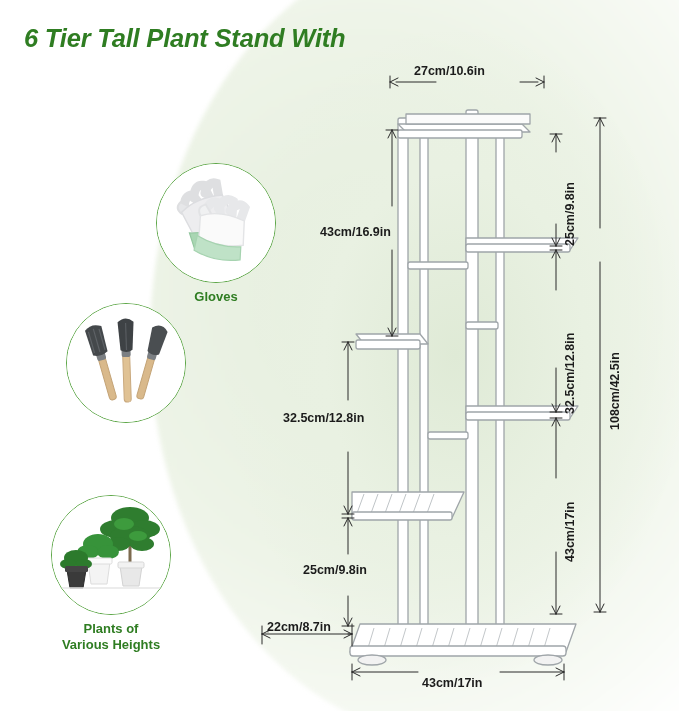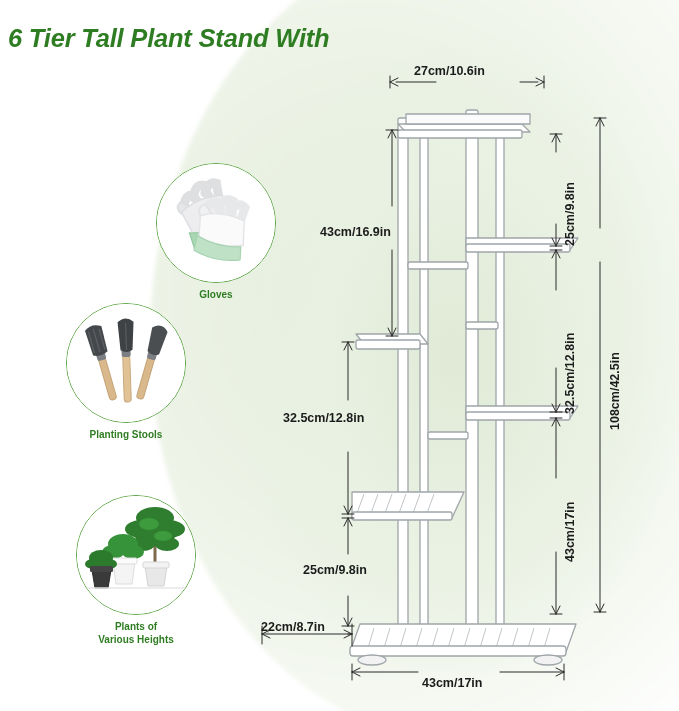--- a/index.html
+++ b/index.html
@@ -37,21 +37,21 @@
     left: 225px;
     top: 30px;
     width: 460px;
     height: 650px;
     border-radius: 50%;
     background: radial-gradient(ellipse at 50% 50%, #dfead6 0%, #e9f1e2 40%, rgba(255,255,255,0) 72%);
   }
 
   .title {
     position: absolute;
-    left: 8px;
+    left: 24px;
     top: 20px;
     width: 400px;
     color: #2f7d22;
     font-size: 25.5px;
     font-weight: bold;
     font-style: italic;
     line-height: 1.42;
     letter-spacing: -0.2px;
   }
   .title .line { display: block; }
@@ -68,27 +68,27 @@
     border-radius: 50%;
     border: 1.6px solid #5aa544;
     background: #ffffff;
     position: relative;
     overflow: hidden;
     margin: 0 auto;
   }
   .feature .caption {
     margin-top: 6px;
     color: #2f7d22;
-    font-size: 10px;
+    font-size: 13px;
     font-weight: bold;
     line-height: 1.25;
   }
   #feature-gloves { left: 150px; top: 163px; }
   #feature-stools { left: 60px; top: 303px; }
-  #feature-plants { left: 45px; top: 495px; margin-left: 25px; }
+  #feature-plants { left: 45px; top: 495px; }
 
   
   .dim {
     position: absolute;
     color: #1b1b1b;
     font-size: 12.5px;
     font-weight: bold;
     white-space: nowrap;
   }
   .dim.vert {
@@ -160,21 +160,20 @@
           <path d="M60 19 v27" stroke="#585c60" stroke-width="1.2"></path>
         </g>
 
         <g transform="rotate(16 82 60)">
           <rect x="79" y="52" width="7" height="44" rx="3" fill="#d9b98b" stroke="#c3a376" stroke-width="1"></rect>
           <rect x="78" y="46" width="9" height="9" rx="2" fill="#7b7f83"></rect>
           <path d="M75 24 q8-8 16 0 l-2 24 q-6 4 -12 0 z" fill="#4a4e51"></path>
         </g>
       </svg>
     </div>
-    <div class="caption">Planting Stools</div>
   </div>
 
   <div class="feature" id="feature-plants">
     <div class="circle">
       <svg width="118" height="118" viewBox="0 0 118 118">
         <rect x="0" y="0" width="118" height="118" fill="#ffffff"></rect>
 
         <g>
           <path d="M78 70 l0-30" stroke="#7d6a4f" stroke-width="3"></path>
           <g fill="#2f7d2f">
@@ -308,16 +307,16 @@
   </svg>
 
   <div class="dim" style="left:414px; top:64px;">27cm/10.6in</div>
   <div class="dim vert" style="left:563px; top:246px;">25cm/9.8in</div>
   <div class="dim" style="left:300px; top:225px;margin-left:20px;">43cm/16.9in</div>
   <div class="dim vert" style="left:563px; top:414px;">32.5cm/12.8in</div>
   <div class="dim" style="left:283px; top:411px;">32.5cm/12.8in</div>
   <div class="dim vert" style="left:563px; top:562px;">43cm/17in</div>
   <div class="dim" style="left:303px; top:563px;">25cm/9.8in</div>
   <div class="dim vert" style="left:608px; top:430px;">108cm/42.5in</div>
-  <div class="dim" style="left:261px; top:620px;">22cm/8.7in</div>
+  <div class="dim" style="left:267px; top:620px;">22cm/8.7in</div>
   <div class="dim" style="left:422px; top:676px;">43cm/17in</div>
 
 </div>
 
 </body></html>

